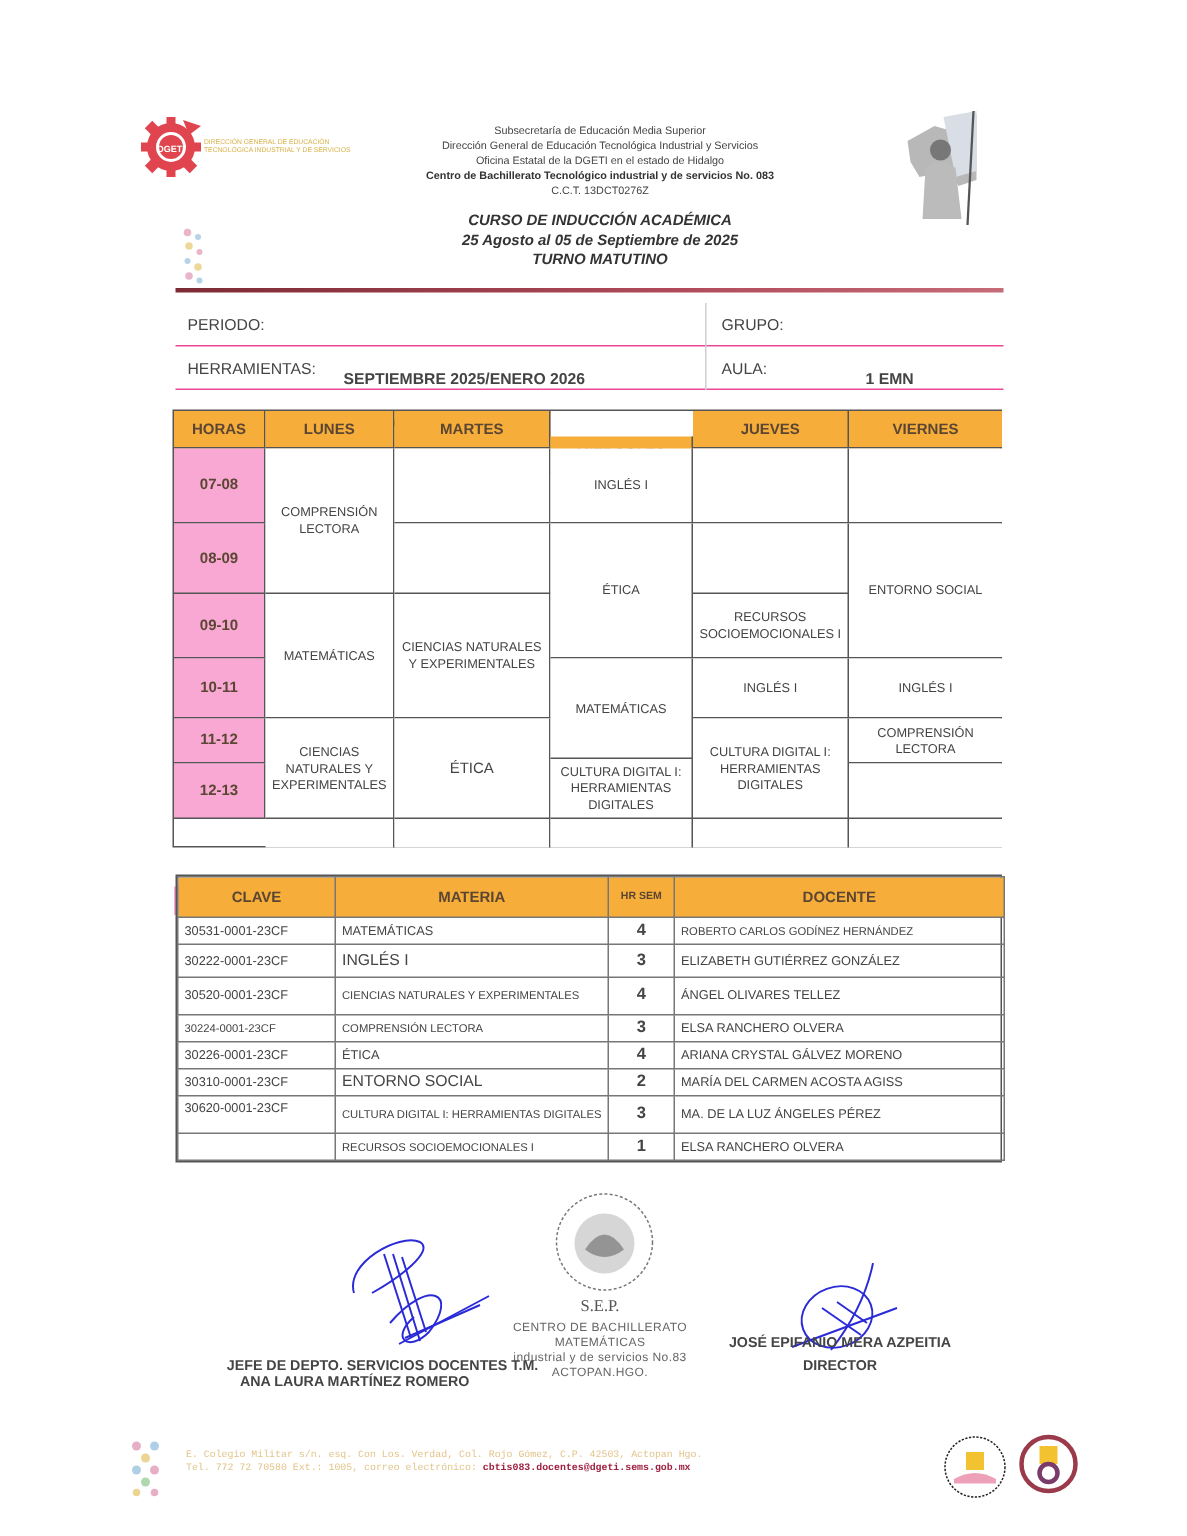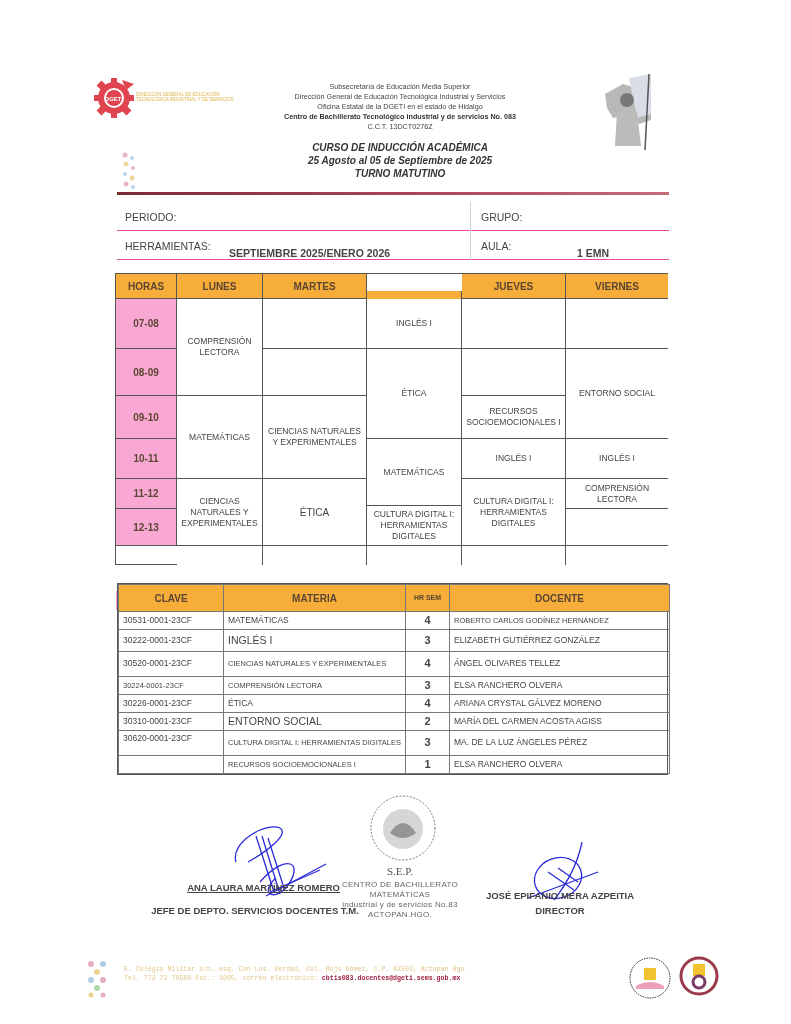--- a/index.html
+++ b/index.html
@@ -38,21 +38,21 @@
   .subj th.small { font-size: 7px; line-height: 8px; }
   .subj td { font-size: 8.5px; color: #444; border: 1px solid #777; padding: 0 4px; line-height: 9.5px; }
   .subj td.hr { text-align: center; font-weight: bold; font-size: 11px; }
   .subj td.big { font-size: 10.5px; }
   .subj td.sm { font-size: 7.5px; }
 
   
   .seal { left: 360px; top: 793px; width: 86px; height: 70px; }
   .sep { left: 340px; top: 865px; width: 120px; text-align: center; font-family: "Liberation Serif", serif; font-size: 11px; color: #555; }
   .school-stamp { left: 330px; top: 880px; width: 140px; text-align: center; font-size: 8px; line-height: 10px; color: #666; letter-spacing: 0.3px; }
-  .sig-left-name { left: 160px; top: 882px; width: 180px; text-align: right; font-size: 9.5px; font-weight: bold; color: #444; text-decoration: underline; }
+  .sig-left-name { left: 160px; top: 916px; width: 180px; text-align: left; font-size: 9.5px; font-weight: bold; color: #444; }
   .sig-left-role { left: 140px; top: 905px; width: 230px; text-align: center; font-size: 9.5px; font-weight: bold; color: #444; }
   .sig-right-name { left: 470px; top: 890px; width: 180px; text-align: center; font-size: 9.5px; font-weight: bold; color: #444; }
   .sig-right-role { left: 470px; top: 905px; width: 180px; text-align: center; font-size: 9.5px; font-weight: bold; color: #444; }
   .sign { position: absolute; }
 
   
   .foot-pattern { left: 85px; top: 958px; width: 26px; height: 40px; }
   .foot-text { left: 124px; top: 965px; width: 360px; font-family: "Liberation Mono", monospace; font-size: 6.6px; line-height: 9px; color: #e2c58a; white-space: nowrap; }
   .foot-text .email { color: #a02040; font-weight: bold; }
   .foot-logo1 { left: 628px; top: 956px; width: 44px; height: 44px; }

